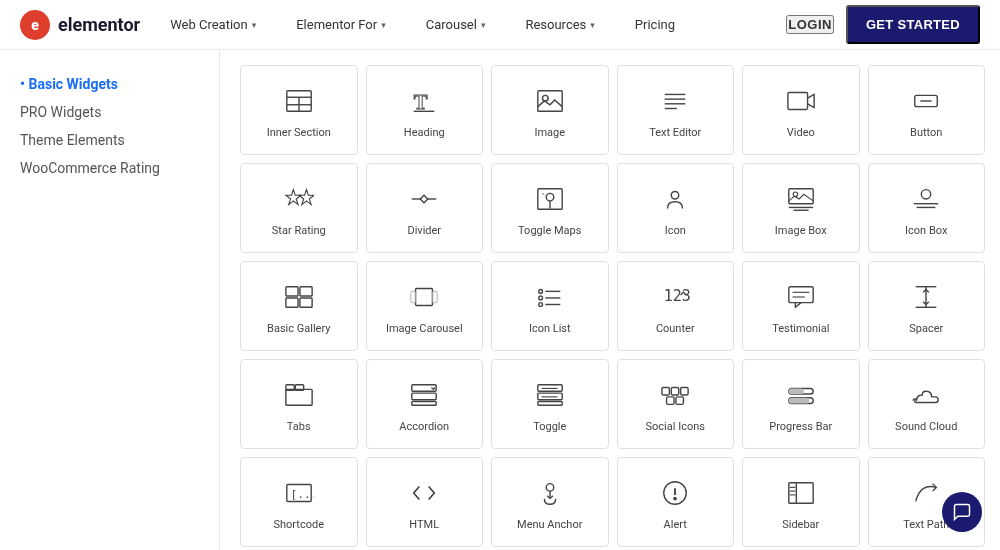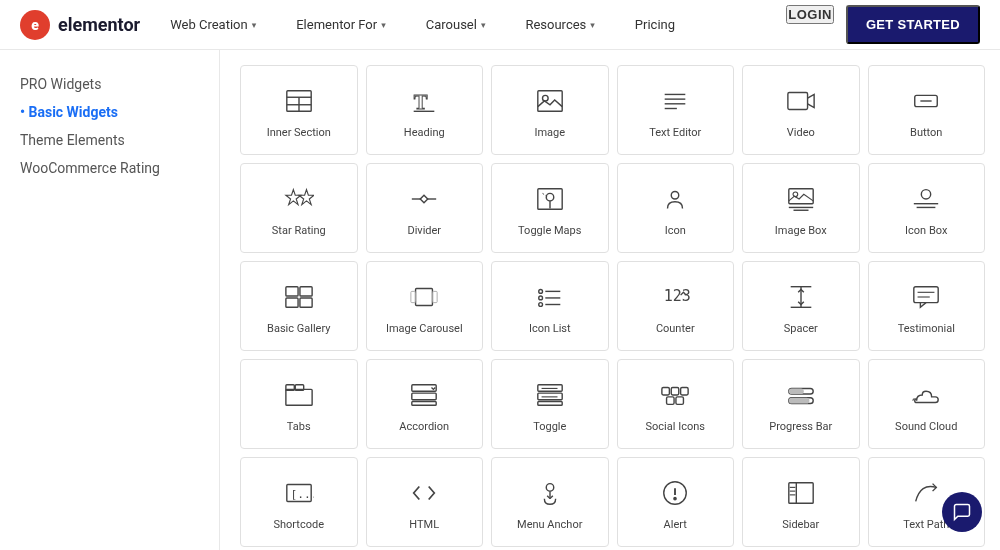--- a/index.html
+++ b/index.html
@@ -5,21 +5,21 @@
     * { margin: 0; padding: 0; box-sizing: border-box; }
     body { font-family: -apple-system, BlinkMacSystemFont, 'Segoe UI', Roboto, sans-serif; background: #fff; width: 1000px; height: 550px; overflow: hidden; }
 
     
     .header { display: flex; align-items: center; height: 50px; padding: 0 20px; border-bottom: 1px solid #e8e8e8; gap: 30px; }
     .logo { display: flex; align-items: center; gap: 8px; font-weight: 700; font-size: 18px; color: #1a1a2e; }
     .logo-icon { width: 30px; height: 30px; background: #e03e2d; border-radius: 50%; display: flex; align-items: center; justify-content: center; color: white; font-size: 14px; font-weight: 900; }
     .nav { display: flex; align-items: center; gap: 40px; flex: 1; }
     .nav-item { display: flex; align-items: center; gap: 4px; font-size: 13px; color: #333; cursor: pointer; text-decoration: none; }
     .nav-arrow { font-size: 9px; color: #666; }
-    .header-actions { display: flex; align-items: flex-start; gap: 12px; margin-left: auto; }
+    .header-actions { display: flex; align-items: center; gap: 12px; margin-left: auto; }
     .btn-login { font-size: 13px; font-weight: 600; color: #333; cursor: pointer; letter-spacing: 0.5px; }
     .btn-get-started { background: #1a1a6e; color: white; font-size: 13px; font-weight: 700; padding: 10px 18px; border-radius: 3px; cursor: pointer; letter-spacing: 0.3px; }
 
     
     .main { display: flex; height: calc(550px - 50px); }
 
     
     .sidebar { width: 220px; padding: 20px 20px; border-right: 1px solid #e8e8e8; flex-shrink: 0; }
     .sidebar-item { font-size: 14px; color: #555; padding: 6px 0; cursor: pointer; }
     .sidebar-item.active { color: #1a6ef5; font-weight: 700; }
@@ -72,22 +72,22 @@
   </nav>
   <div class="header-actions">
     <button class="btn-login">LOGIN</button>
     <button class="btn-get-started">GET STARTED</button>
   </div>
 </header>
 
 <div class="main">
 
   <aside class="sidebar">
+    <div class="sidebar-item active">Basic Widgets</div>
     <div class="sidebar-item">PRO Widgets</div>
-    <div class="sidebar-item active">Basic Widgets</div>
     <div class="sidebar-item">Theme Elements</div>
     <div class="sidebar-item">WooCommerce Rating</div>
   </aside>
 
   <main class="content">
     <div class="widgets-grid" id="widgets-grid">
     <div class="widget-card">
           <div class="widget-icon">
             <svg viewBox="0 0 32 32">
               <rect x="3" y="5" width="26" height="22" rx="1" stroke="#444" stroke-width="1.5" fill="none"></rect>
@@ -246,43 +246,43 @@
             <svg viewBox="0 0 32 32">
               <text x="4" y="20" font-size="16" fill="#444" stroke="none" font-family="monospace">123</text>
               <polyline points="22,14 25,11 28,14" stroke="#444" stroke-width="1.5" fill="none"></polyline>
             </svg>
           </div>
           <span class="widget-label">Counter</span>
         </div>
         <div class="widget-card">
           <div class="widget-icon">
             <svg viewBox="0 0 32 32">
+              <rect x="3" y="5" width="26" height="17" rx="2" stroke="#444" stroke-width="1.5" fill="none"></rect>
+              <polyline points="10,22 10,27 16,22" stroke="#444" stroke-width="1.5" fill="none"></polyline>
+              <line x1="7" y1="11" x2="25" y2="11" stroke="#444" stroke-width="1.2"></line>
+              <line x1="7" y1="16" x2="20" y2="16" stroke="#444" stroke-width="1.2"></line>
+            </svg>
+          </div>
+          <span class="widget-label">Testimonial</span>
+        </div>
+        <div class="widget-card">
+          <div class="widget-icon">
+            <svg viewBox="0 0 32 32">
               <line x1="16" y1="5" x2="16" y2="27" stroke="#444" stroke-width="1.5"></line>
               <line x1="5" y1="5" x2="27" y2="5" stroke="#444" stroke-width="1.5"></line>
               <line x1="5" y1="27" x2="27" y2="27" stroke="#444" stroke-width="1.5"></line>
               <polyline points="13,11 16,8 19,11" stroke="#444" stroke-width="1.5" fill="none"></polyline>
               <polyline points="13,21 16,24 19,21" stroke="#444" stroke-width="1.5" fill="none"></polyline>
             </svg>
           </div>
           <span class="widget-label">Spacer</span>
         </div>
         <div class="widget-card">
           <div class="widget-icon">
             <svg viewBox="0 0 32 32">
-              <rect x="3" y="5" width="26" height="17" rx="2" stroke="#444" stroke-width="1.5" fill="none"></rect>
-              <polyline points="10,22 10,27 16,22" stroke="#444" stroke-width="1.5" fill="none"></polyline>
-              <line x1="7" y1="11" x2="25" y2="11" stroke="#444" stroke-width="1.2"></line>
-              <line x1="7" y1="16" x2="20" y2="16" stroke="#444" stroke-width="1.2"></line>
-            </svg>
-          </div>
-          <span class="widget-label">Testimonial</span>
-        </div>
-        <div class="widget-card">
-          <div class="widget-icon">
-            <svg viewBox="0 0 32 32">
               <rect x="2" y="10" width="28" height="17" rx="1" stroke="#444" stroke-width="1.5" fill="none"></rect>
               <rect x="2" y="5" width="9" height="6" rx="1" stroke="#444" stroke-width="1.5" fill="none"></rect>
               <rect x="12" y="5" width="9" height="6" rx="1" stroke="#444" stroke-width="1.5" fill="none"></rect>
             </svg>
           </div>
           <span class="widget-label">Tabs</span>
         </div>
         <div class="widget-card">
           <div class="widget-icon">
             <svg viewBox="0 0 32 32">

